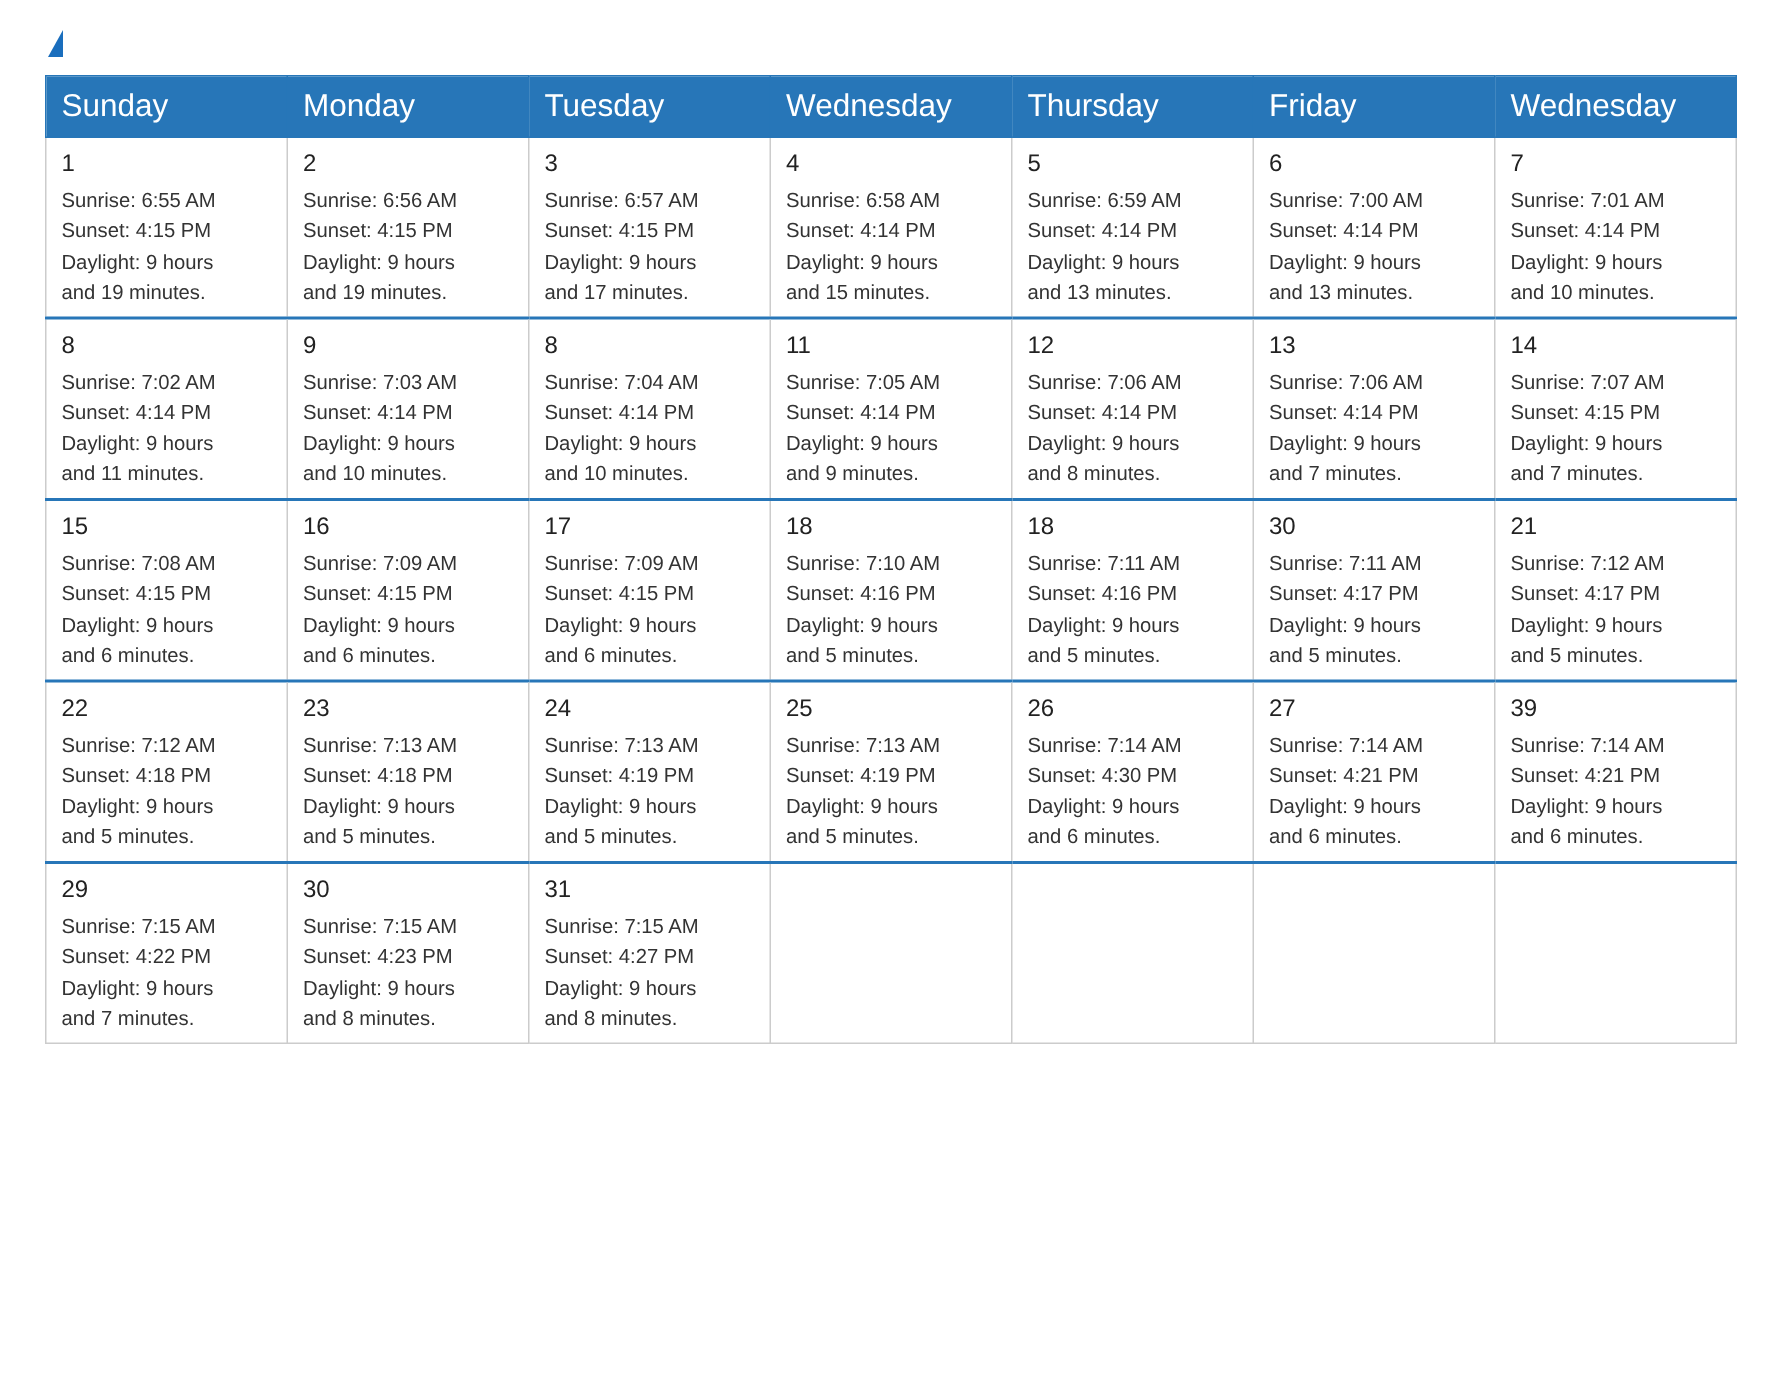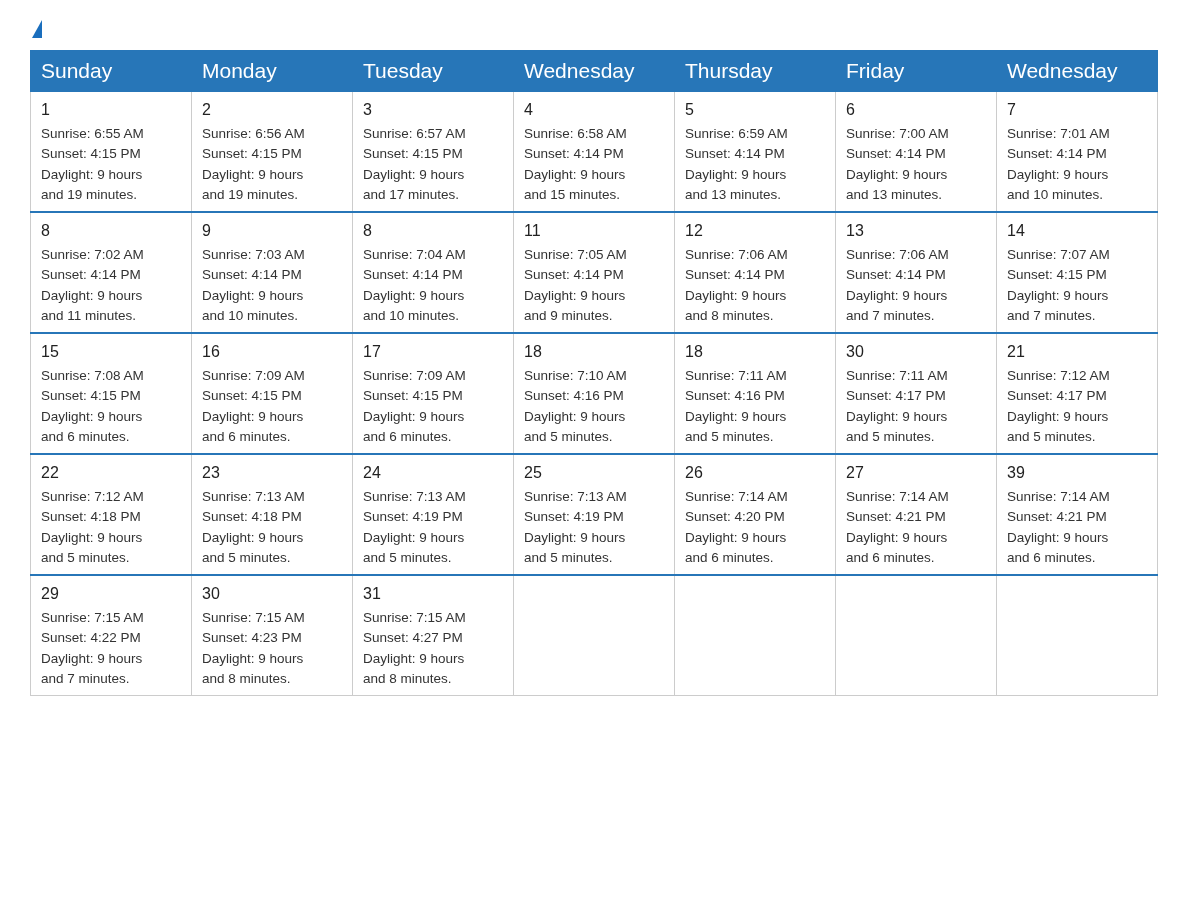--- a/index.html
+++ b/index.html
@@ -149,21 +149,21 @@
         <td><span class="day-number">18</span><span>Sunrise: 7:10 AM</span><br><span>Sunset: 4:16 PM</span><br><span>Daylight: 9 hours</span><br><span>and 5 minutes.</span></td>
         <td><span class="day-number">18</span><span>Sunrise: 7:11 AM</span><br><span>Sunset: 4:16 PM</span><br><span>Daylight: 9 hours</span><br><span>and 5 minutes.</span></td>
         <td><span class="day-number">30</span><span>Sunrise: 7:11 AM</span><br><span>Sunset: 4:17 PM</span><br><span>Daylight: 9 hours</span><br><span>and 5 minutes.</span></td>
         <td><span class="day-number">21</span><span>Sunrise: 7:12 AM</span><br><span>Sunset: 4:17 PM</span><br><span>Daylight: 9 hours</span><br><span>and 5 minutes.</span></td>
       </tr>
       <tr>
         <td><span class="day-number">22</span><span>Sunrise: 7:12 AM</span><br><span>Sunset: 4:18 PM</span><br><span>Daylight: 9 hours</span><br><span>and 5 minutes.</span></td>
         <td><span class="day-number">23</span><span>Sunrise: 7:13 AM</span><br><span>Sunset: 4:18 PM</span><br><span>Daylight: 9 hours</span><br><span>and 5 minutes.</span></td>
         <td><span class="day-number">24</span><span>Sunrise: 7:13 AM</span><br><span>Sunset: 4:19 PM</span><br><span>Daylight: 9 hours</span><br><span>and 5 minutes.</span></td>
         <td><span class="day-number">25</span><span>Sunrise: 7:13 AM</span><br><span>Sunset: 4:19 PM</span><br><span>Daylight: 9 hours</span><br><span>and 5 minutes.</span></td>
-        <td><span class="day-number">26</span><span>Sunrise: 7:14 AM</span><br><span>Sunset: 4:20 PM</span><br><span>Daylight: 9 hours</span><br><span>and 6 minutes.</span></td>
+        <td><span class="day-number">26</span><span>Sunrise: 7:14 AM</span><br><span>Sunset: 4:30 PM</span><br><span>Daylight: 9 hours</span><br><span>and 6 minutes.</span></td>
         <td><span class="day-number">27</span><span>Sunrise: 7:14 AM</span><br><span>Sunset: 4:21 PM</span><br><span>Daylight: 9 hours</span><br><span>and 6 minutes.</span></td>
         <td><span class="day-number">39</span><span>Sunrise: 7:14 AM</span><br><span>Sunset: 4:21 PM</span><br><span>Daylight: 9 hours</span><br><span>and 6 minutes.</span></td>
       </tr>
       <tr>
         <td><span class="day-number">29</span><span>Sunrise: 7:15 AM</span><br><span>Sunset: 4:22 PM</span><br><span>Daylight: 9 hours</span><br><span>and 7 minutes.</span></td>
         <td><span class="day-number">30</span><span>Sunrise: 7:15 AM</span><br><span>Sunset: 4:23 PM</span><br><span>Daylight: 9 hours</span><br><span>and 8 minutes.</span></td>
         <td><span class="day-number">31</span><span>Sunrise: 7:15 AM</span><br><span>Sunset: 4:27 PM</span><br><span>Daylight: 9 hours</span><br><span>and 8 minutes.</span></td>
         <td class="empty"></td>
         <td class="empty"></td>
         <td class="empty"></td>

